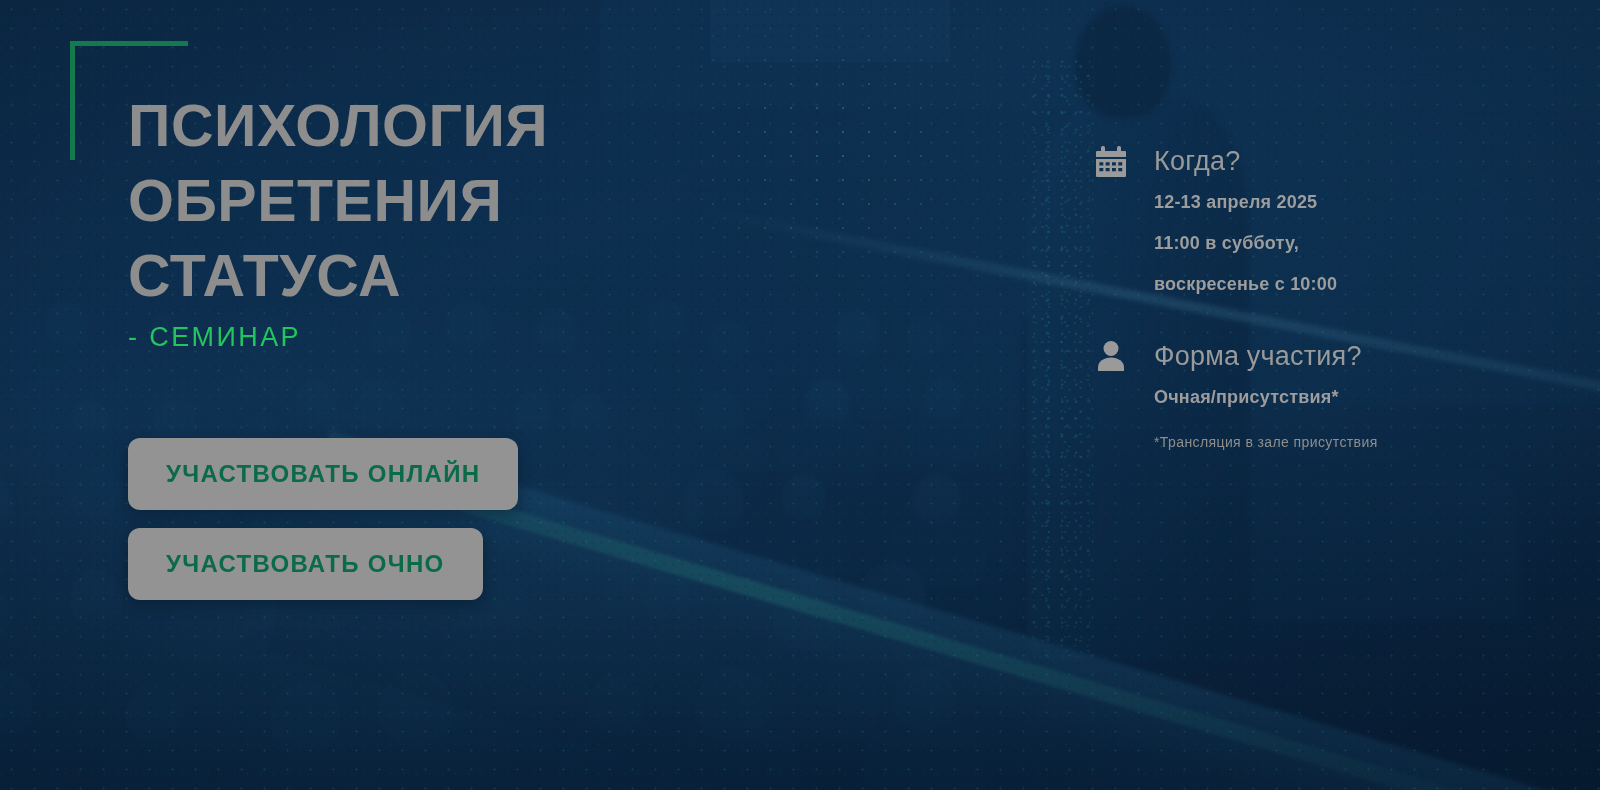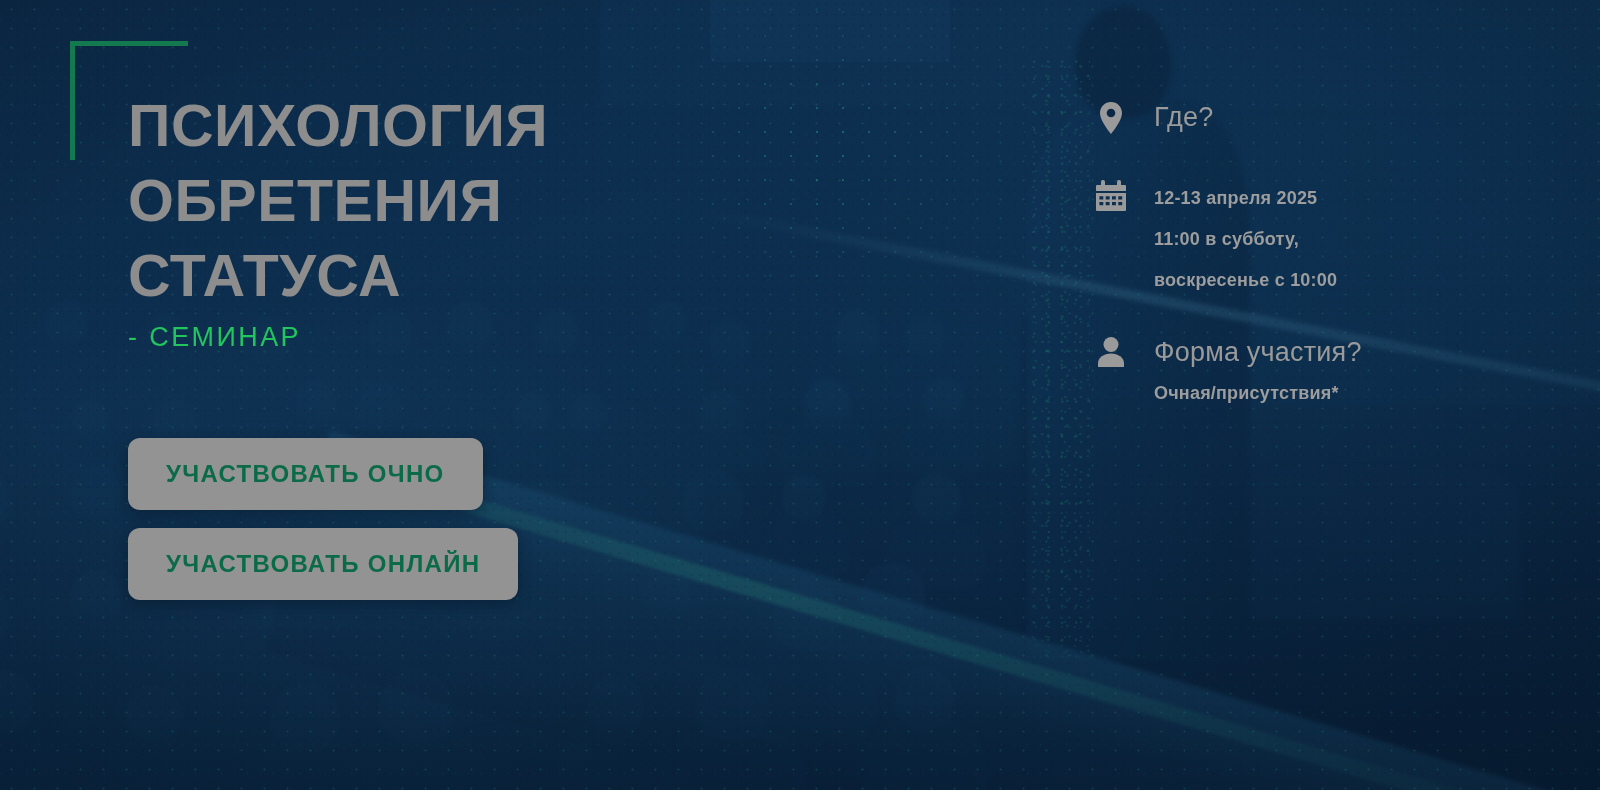--- a/index.html
+++ b/index.html
@@ -298,56 +298,50 @@
     <div class="bracket"></div>
 
     <div class="left-col">
       <h1 class="title">ПСИХОЛОГИЯ
 ОБРЕТЕНИЯ
 СТАТУСА</h1>
       <div class="subtitle">- СЕМИНАР</div>
     </div>
 
     <div class="cta-stack">
+      <button class="cta">УЧАСТВОВАТЬ ОНЛАЙН</button>
       <button class="cta">УЧАСТВОВАТЬ ОЧНО</button>
-      <button class="cta">УЧАСТВОВАТЬ ОНЛАЙН</button>
     </div>
 
     <div class="info-col">
 
-      <div class="info-block">
-        <span class="info-icon">
-          <svg width="24" height="32" viewBox="0 0 24 32" fill="currentColor" aria-hidden="true">
-            <path d="M12 0C5.9 0 1 4.9 1 11c0 8 11 21 11 21s11-13 11-21c0-6.1-4.9-11-11-11zm0 15.3a4.3 4.3 0 1 1 0-8.6 4.3 4.3 0 0 1 0 8.6z"></path>
-          </svg>
-        </span>
-        <div class="info-q">Где?</div>
-      </div>
 
       <div class="info-block" style="margin-top:44px;">
         <span class="info-icon">
           <svg width="30" height="31" viewBox="0 0 30 31" fill="currentColor" aria-hidden="true">
             <rect x="5" y="0" width="4" height="7" rx="1.6"></rect>
             <rect x="21" y="0" width="4" height="7" rx="1.6"></rect>
             <path d="M1 5h28a1 1 0 0 1 1 1v5H0V6a1 1 0 0 1 1-1z"></path>
             <path d="M0 13h30v17a1 1 0 0 1-1 1H1a1 1 0 0 1-1-1V13zm3.4 3.2v3.2h3.9v-3.2H3.4zm6.3 0v3.2h3.9v-3.2H9.7zm6.3 0v3.2h3.9v-3.2H16zm6.3 0v3.2h3.9v-3.2h-3.9zM3.4 22v3.2h3.9V22H3.4zm6.3 0v3.2h3.9V22H9.7zm6.3 0v3.2h3.9V22H16zm6.3 0v3.2h3.9V22h-3.9z"></path>
           </svg>
         </span>
+        <div class="info-q">Когда?</div>
         <div class="info-a">12-13 апреля 2025
 11:00 в субботу,
 воскресенье с 10:00</div>
       </div>
 
       <div class="info-block" style="">
         <span class="info-icon">
           <svg width="26" height="30" viewBox="0 0 26 30" fill="currentColor" aria-hidden="true">
             <circle cx="13" cy="7.5" r="7.5"></circle>
             <path d="M13 16.5c-7.2 0-13 4.3-13 9.6V30h26v-3.9c0-5.3-5.8-9.6-13-9.6z"></path>
           </svg>
         </span>
         <div class="info-q">Форма участия?</div>
         <div class="info-a">Очная/присутствия*</div>
+        <div class="info-note">*Трансляция в зале присутствия</div>
       </div>
 
 
     </div>
   </div>
 </div>
 
 </body></html>

